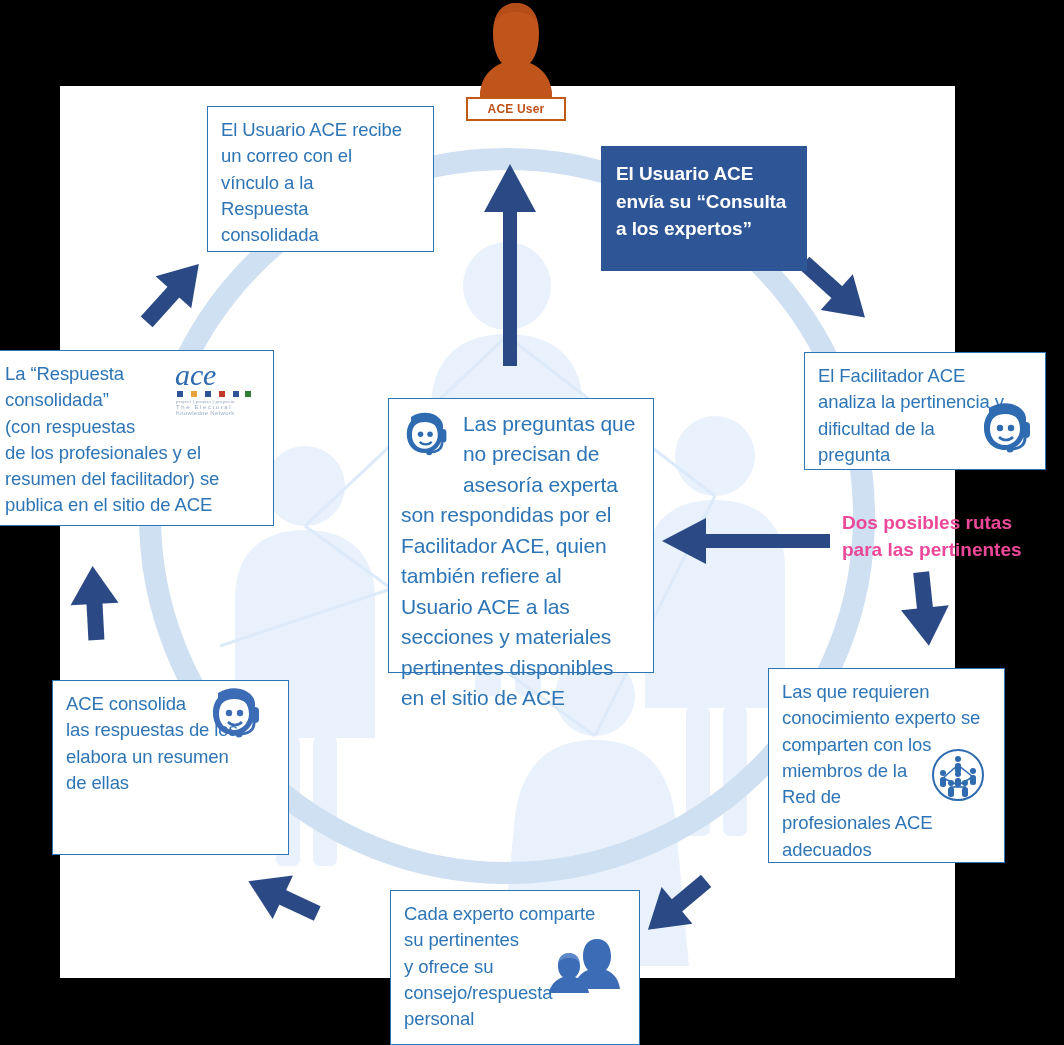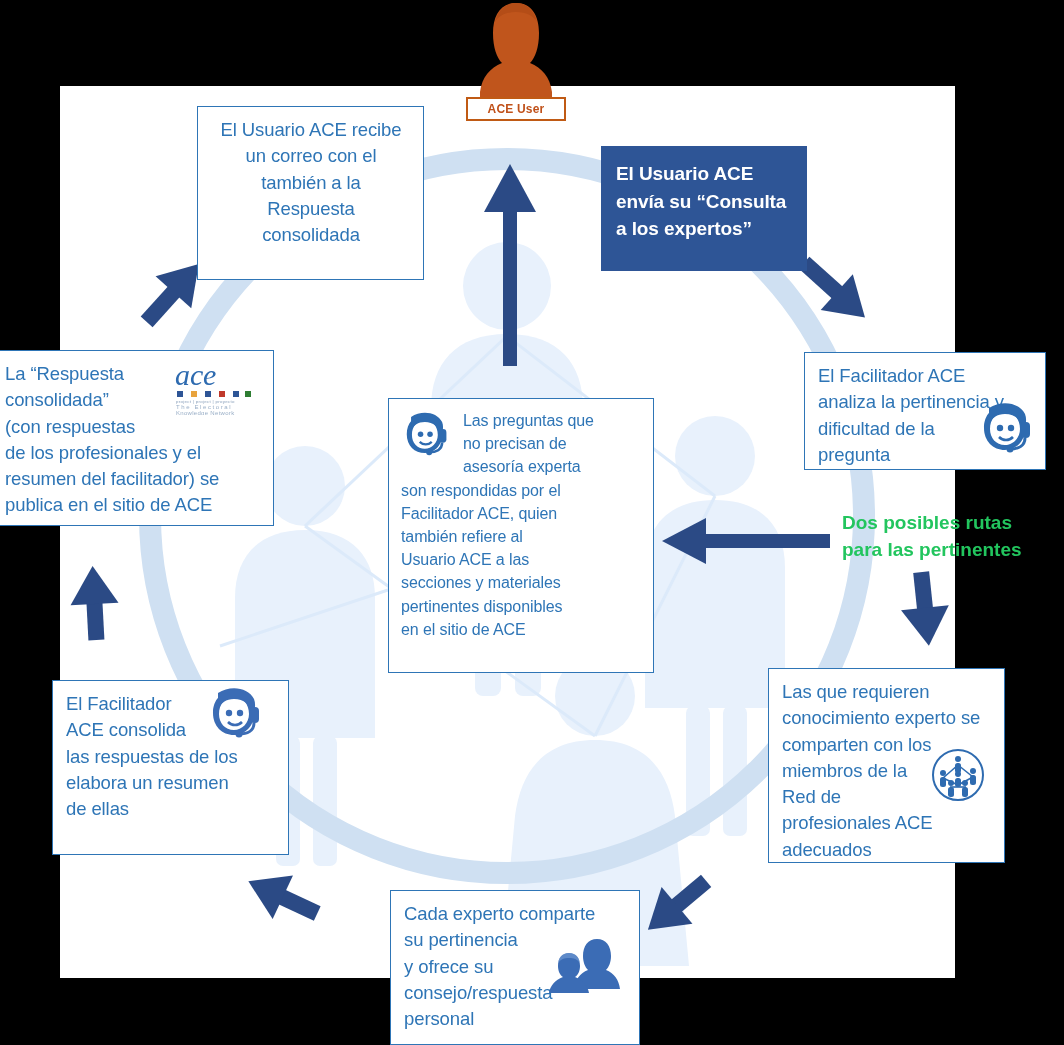--- a/index.html
+++ b/index.html
@@ -89,50 +89,50 @@
     border: none;
     color: #ffffff;
     font-weight: bold;
     font-size: 19px;
     line-height: 1.45;
     padding: 14px 14px 14px 15px;
     margin-top: 36px;
   }
 
   
-  #box-email      { left: 197px; top: 106px;  width: 227px; height: 174px; text-align: center; }
+  #box-email      { left: 207px; top: 106px;  width: 227px; height: 146px; }
   #box-send       { left: 601px; top: 110px;  width: 206px; height: 125px; }
   #box-analiza    { left: 804px; top: 352px;  width: 242px; height: 118px; }
   #box-red        { left: 768px; top: 668px;  width: 237px; height: 195px; }
   #box-experto    { left: 390px; top: 890px;  width: 250px; height: 155px; }
   #box-consolida  { left: 52px;  top: 680px;  width: 237px; height: 175px; }
   #box-publica    { left: -9px;  top: 350px;  width: 283px; height: 176px; }
   #box-center     { left: 388px; top: 398px;  width: 266px; height: 275px;
-                    font-size: 16px; line-height: 1.45; padding: 10px 12px; }
+                    font-size: 21px; line-height: 1.45; padding: 10px 12px; }
 
   
   #box-center .indent1 { padding-left: 62px; }
   #box-center .indent2 { padding-left: 62px; }
   #box-center .indent3 { padding-left: 62px; }
 
   
   .box-icon {
     position: absolute;
   }
   #icon-analiza { right: 12px; bottom: 6px; }
   #icon-red     { right: 18px; bottom: 52px; }
   #icon-experto { right: 18px; top: 46px; }
   #icon-consolida { right: 26px; top: 6px; }
   #icon-center  { left: 10px; top: 12px; }
   #icon-ace-logo{ right: 20px; top: 8px; }
 
   
   .plain-label {
     position: absolute;
-    color: #22c55e;
+    color: #ec4899;
     font-weight: bold;
     font-size: 19px;
     line-height: 1.42;
     text-align: left;
   }
   #label-rutas { left: 842px; top: 510px; width: 215px; }
 
   
   .arrows {
     position: absolute;
@@ -244,21 +244,21 @@
           <rect x="-8" y="-8" width="44" height="16"></rect>
           <polygon points="32,-24 70,0 32,24"></polygon>
         </g>
       </g>
     </svg>
   </div>
 
   <div class="box" id="box-email">
     <p>El Usuario ACE recibe</p>
     <p>un correo con el</p>
-    <p>también a la</p>
+    <p>vínculo a la</p>
     <p>Respuesta</p>
     <p>consolidada</p>
   </div>
 
   <div class="box dark" id="box-send">
     <p>El Usuario ACE</p>
     <p>envía su “Consulta</p>
     <p>a los expertos”</p>
   </div>
 
@@ -313,41 +313,40 @@
             <rect x="32" y="40" width="6" height="10" rx="2.5"></rect>
           <circle cx="28" cy="27" r="3"></circle>
             <rect x="25" y="31" width="6" height="9" rx="2.5"></rect>
         </g>
       </svg>
     </span>
   </div>
 
   <div class="box" id="box-experto">
     <p>Cada experto comparte</p>
-    <p>su pertinencia</p>
+    <p>su pertinentes</p>
     <p>y ofrece su</p>
     <p>consejo/respuesta</p>
     <p>personal</p>
     <span class="box-icon" id="icon-experto">
       <svg width="74" height="56" viewBox="0 0 74 56" xmlns="http://www.w3.org/2000/svg">
         <g fill="#3b6cb5">
 
           <path d="M50 2 C41 2 36 9 36 19 C36 25 38 30 41 33 C33 36 28 43 27 52 L73 52
                    C72 43 67 36 59 33 C62 30 64 25 64 19 C64 9 59 2 50 2 Z"></path>
 
           <path d="M22 16 C15 16 11 21 11 29 C11 34 13 38 16 40 C8 43 3 49 2 56 L42 56
                    C41 49 36 43 28 40 C31 38 33 34 33 29 C33 21 29 16 22 16 Z"></path>
         </g>
         <path d="M22 16 C16 16 12 20 11 26 C14 22 17 21 22 21 C27 21 30 22 33 26 C32 20 28 16 22 16 Z" fill="#7ba4d8" opacity=".55"></path>
       </svg>
     </span>
   </div>
 
   <div class="box" id="box-consolida">
-    <p>El Facilitador</p>
     <p>ACE consolida</p>
     <p>las respuestas de los</p>
     <p>elabora un resumen</p>
     <p>de ellas</p>
     <span class="box-icon" id="icon-consolida">
       <svg width="58" height="54" viewBox="0 0 58 54" xmlns="http://www.w3.org/2000/svg">
         <path d="M30 4 C17 4 9 13 9 26 C9 39 18 48 30 48 C41 48 50 39 50 27 C50 14 42 4 30 4 Z
                  M30 10 C39 10 45 17 45 27 C45 36 38 43 30 43 C21 43 15 36 15 27 C15 17 21 10 30 10 Z" fill="#3b6cb5"></path>
         <path d="M14 6 C26 -2 44 0 50 12 C52 17 51 23 49 26 C46 18 40 12 30 12 C22 12 17 16 14 22 Z" fill="#3b6cb5"></path>
         <rect x="46" y="20" width="9" height="16" rx="4" fill="#3b6cb5"></rect>

